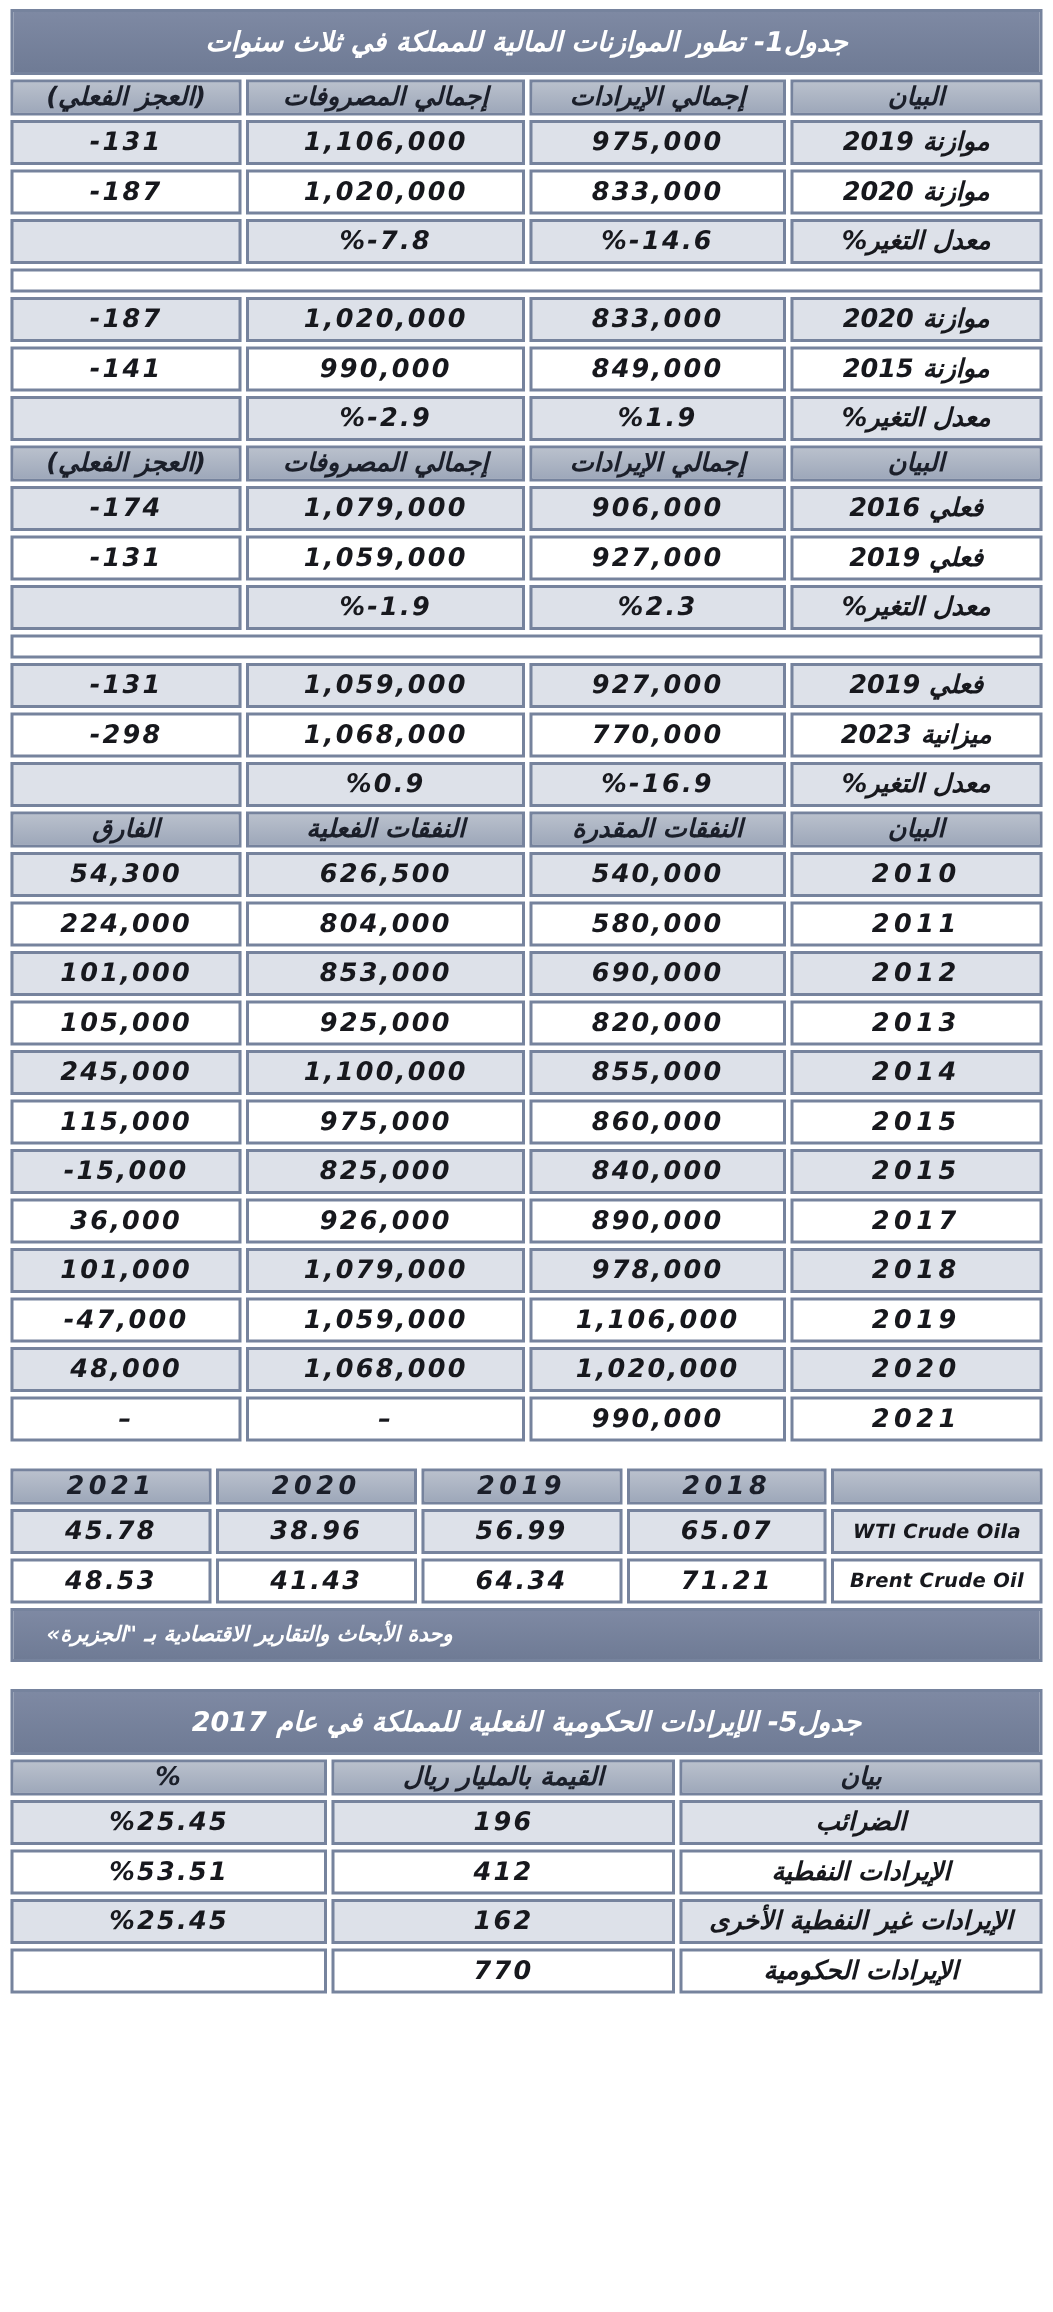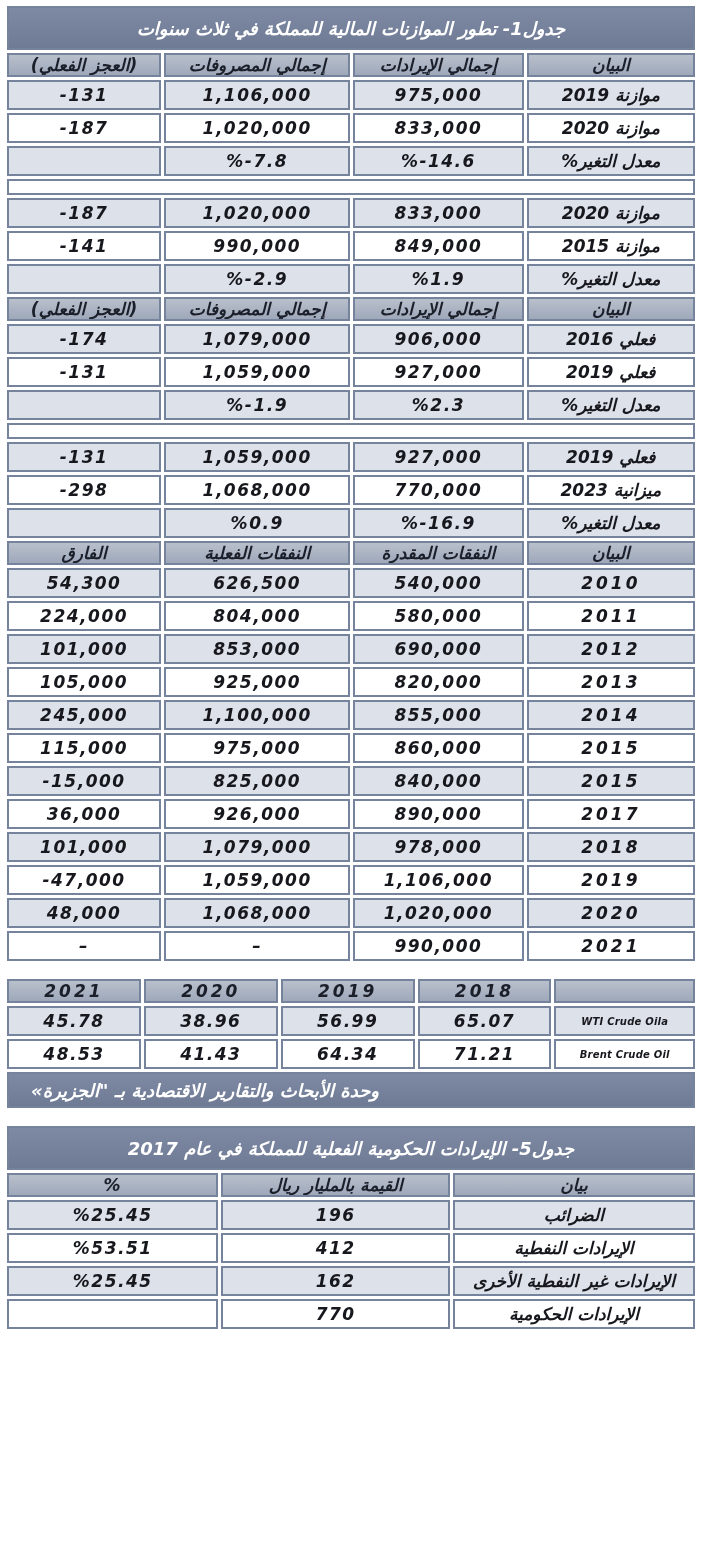--- a/index.html
+++ b/index.html
@@ -25,24 +25,24 @@
   td.head {
     background:linear-gradient(180deg,#b9c0cc,#9ea8ba);
     font-size:17px; height:19px; color:#1b1f2a;
   }
   td.cell  { font-size:17px; height:30px; }
   td.light { background:#dde1e9; }
   td.white { background:#ffffff; }
   td.sep   { height:16px; background:#ffffff; }
   td.num   { direction:ltr; letter-spacing:1.5px; }
   td.yr    { letter-spacing:3px; }
-  td.eng   { letter-spacing:.2px; font-size:10px; }
+  td.eng   { letter-spacing:.2px; font-size:13px; }
   td.source{
     background:linear-gradient(180deg,#7e89a3,#6f7b95);
-    color:#ffffff; font-size:18px; height:36px;
+    color:#ffffff; font-size:14px; height:36px;
     text-align:left; padding:0 12px 0 22px;
   }
 </style>
 </head>
 <body>
 
 <div class="page">
 
   <table class="blk">
     <colgroup>

